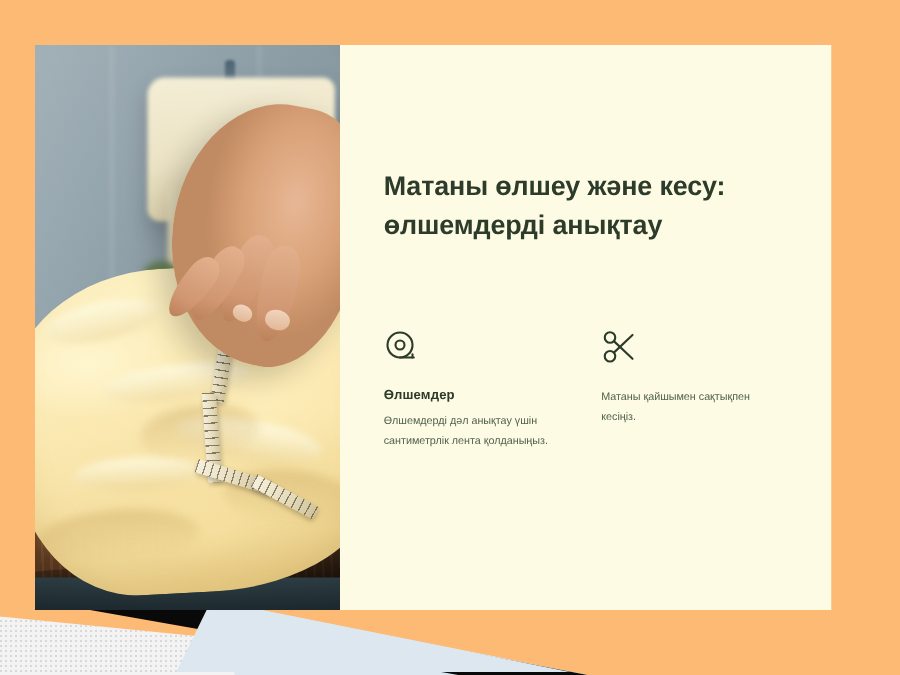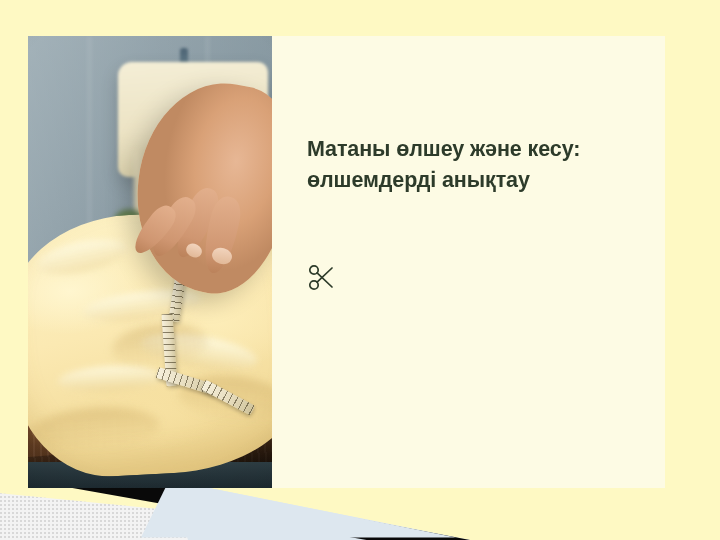--- a/index.html
+++ b/index.html
@@ -9,21 +9,21 @@
     height: 540px;
     overflow: hidden;
     background: #ffffff;
     font-family: "Liberation Sans", sans-serif;
   }
 
   #slide {
     position: relative;
     width: 720px;
     height: 540px;
-    background: #fef9c3;
+    background: #fdba74;
     overflow: hidden;
   }
 
   
   .deco-layer {
     position: absolute;
     left: 0;
     bottom: 0;
     width: 720px;
     height: 70px;
@@ -399,29 +399,42 @@
 
       <div class="ph-vign"></div>
     </div>
 
     <div class="content">
 
       <div class="title">Матаны өлшеу және кесу: өлшемдерді анықтау</div>
 
       <div class="cols">
 
+        <div class="col">
+          <span class="ico">
+            <svg width="32" height="32" viewBox="0 0 32 32" fill="none" stroke="#2d3b2a" stroke-width="1.7" stroke-linecap="round" stroke-linejoin="round">
+              <circle cx="13" cy="13" r="10"></circle>
+              <circle cx="13" cy="13" r="3.6"></circle>
+              <path d="M13 23 L24 23"></path>
+              <path d="M23 20.5 L23 23"></path>
+            </svg>
+          </span>
+          <div class="col-head">Өлшемдер</div>
+          <div class="col-body">Өлшемдерді дәл анықтау үшін сантиметрлік лента қолданыңыз.</div>
+        </div>
 
         <div class="col">
           <span class="ico">
             <svg width="32" height="32" viewBox="0 0 32 32" fill="none" stroke="#2d3b2a" stroke-width="1.7" stroke-linecap="round" stroke-linejoin="round">
               <circle cx="7" cy="7" r="4.2"></circle>
               <circle cx="7" cy="22" r="4.2"></circle>
               <path d="M10.1 9.9 L25 24"></path>
               <path d="M10.1 19.1 L25 5"></path>
             </svg>
           </span>
+          <div class="col-body">Матаны қайшымен сақтықпен кесіңіз.</div>
         </div>
 
       </div>
     </div>
 
   </div>
 </div>
 
 </body></html>

